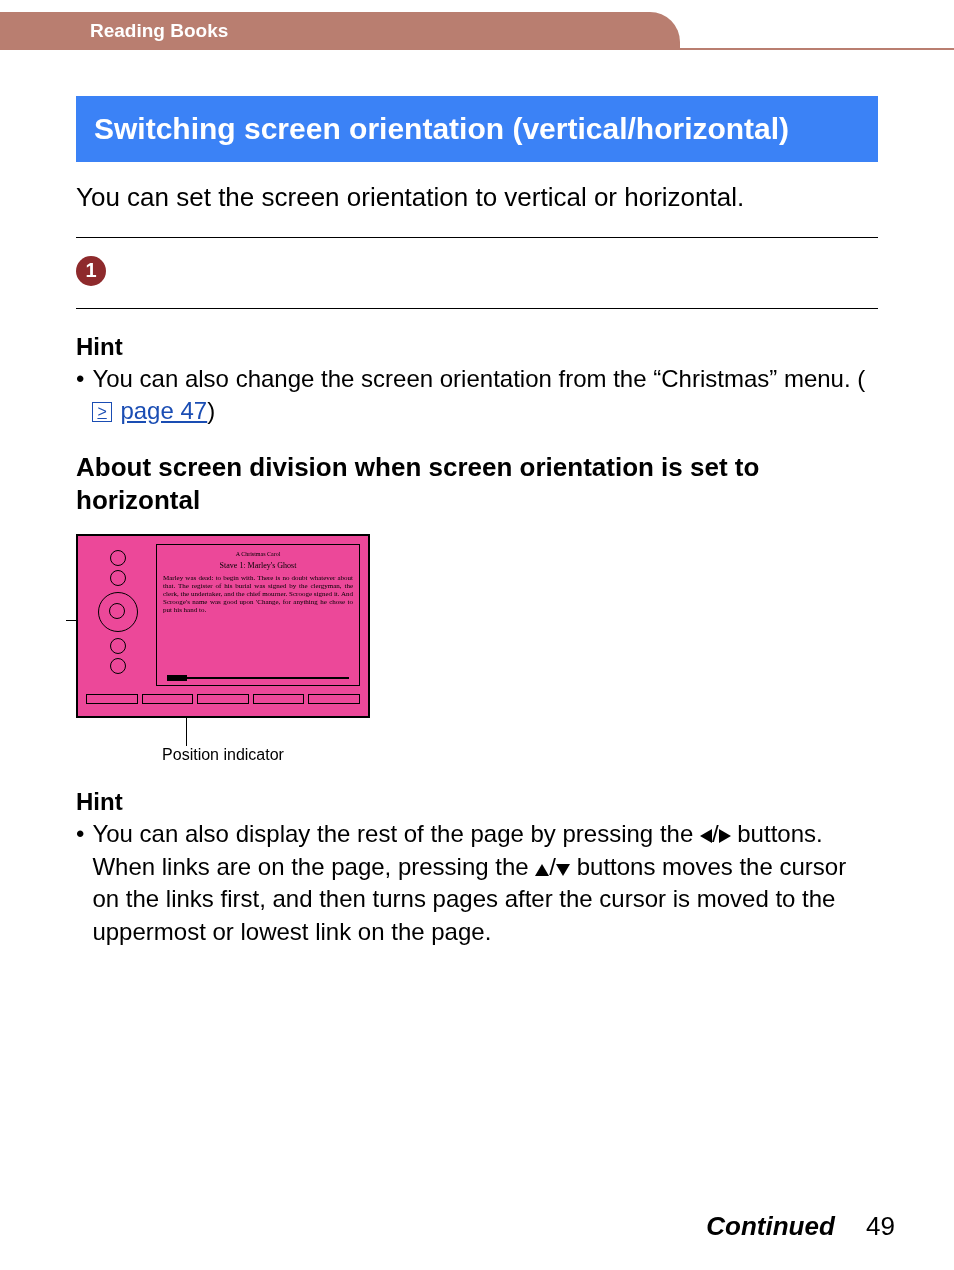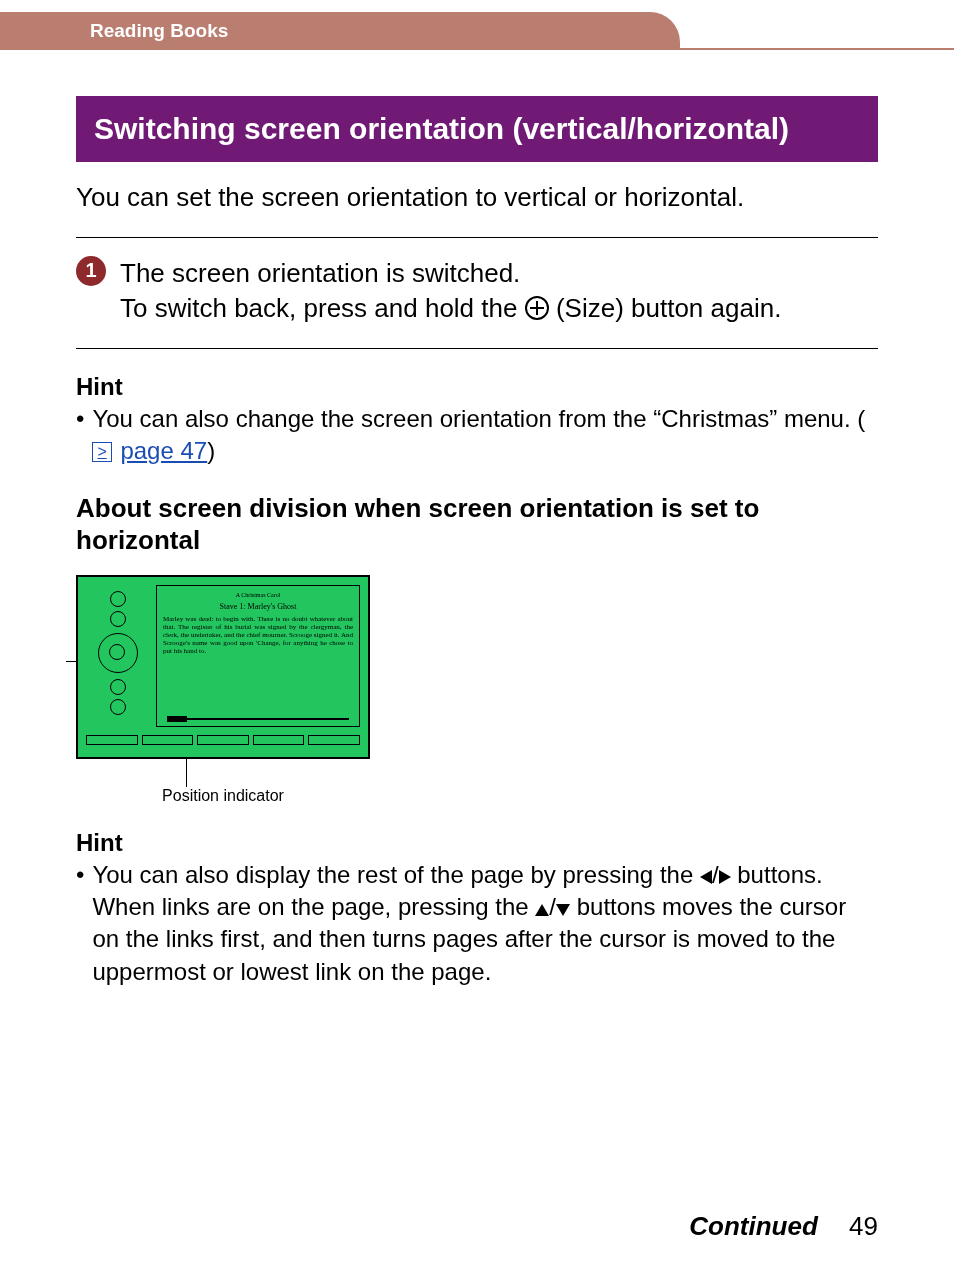--- a/index.html
+++ b/index.html
@@ -2,21 +2,21 @@
 <html><head>
 <meta charset="utf-8">
 <style>
   html,body{margin:0;padding:0;background:#fff;font-family:Arial,Helvetica,sans-serif;color:#000;}
   .page{width:954px;height:1270px;position:relative;background:#fff;overflow:hidden;}
   .tab{position:absolute;top:12px;left:0;right:0;height:38px;}
   .tab-bg{position:absolute;left:0;top:0;width:680px;height:38px;background:#b97e70;border-top-right-radius:30px;}
   .tab-line{position:absolute;right:0;top:36px;left:0;height:2px;background:#b97e70;}
   .tab-label{position:absolute;left:90px;top:8px;color:#fff;font-weight:bold;font-size:19px;text-align:right;}
   .content{position:absolute;left:76px;right:76px;top:96px;}
-  .title-bar{background:#701a75;color:#fff;padding:14px 18px;font-size:30px;font-weight:bold;line-height:1.25;}
+  .title-bar{background:#3b82f6;color:#fff;padding:14px 18px;font-size:30px;font-weight:bold;line-height:1.25;}
   .intro{font-size:26px;margin-top:18px;line-height:1.35;}
   .hr{height:1px;background:#000;margin:22px 0 14px;}
   .step{display:flex;gap:14px;}
   .step-num{width:30px;height:30px;border-radius:50%;background:#8e2a2c;color:#fff;font-weight:bold;display:flex;align-items:center;justify-content:center;font-size:20px;flex:none;margin-top:4px;}
   .step-body{flex:1;}
   .step-title{font-size:26px;font-weight:bold;line-height:1.35;}
   .step-text{font-size:26px;line-height:1.35;margin-top:4px;}
   .icon-size{display:inline-block;width:20px;height:20px;border:2px solid #000;border-radius:50%;position:relative;vertical-align:-3px;}
   .icon-size::before{content:"";position:absolute;left:9px;top:3px;width:2px;height:14px;background:#000;}
   .icon-size::after{content:"";position:absolute;top:9px;left:3px;height:2px;width:14px;background:#000;}
@@ -27,60 +27,56 @@
   .pageref{display:inline-block;border:1px solid #1a4db3;padding:0 4px;font-size:16px;line-height:18px;vertical-align:2px;margin-right:2px;}
   .sub-h{font-size:26px;font-weight:900;margin-top:24px;line-height:1.25;font-family:Arial Black,Arial,sans-serif;}
   .body-text{font-size:26px;line-height:1.35;margin-top:4px;}
   .figure-row{display:flex;align-items:flex-start;gap:12px;margin-top:18px;}
   .callout-left{width:190px;font-size:22px;line-height:1.25;font-family:'Helvetica Neue',Arial,sans-serif;font-weight:300;margin-top:70px;text-align:left;}
   .tri{display:inline-block;width:0;height:0;vertical-align:-1px;}
   .tri.up{border-left:7px solid transparent;border-right:7px solid transparent;border-bottom:12px solid #000;}
   .tri.down{border-left:7px solid transparent;border-right:7px solid transparent;border-top:12px solid #000;}
   .tri.left{border-top:7px solid transparent;border-bottom:7px solid transparent;border-right:12px solid #000;}
   .tri.right{border-top:7px solid transparent;border-bottom:7px solid transparent;border-left:12px solid #000;}
-  .device{width:290px;height:180px;border:2px solid #000;position:relative;background:#22c55e;}
+  .device{width:290px;height:180px;border:2px solid #000;position:relative;background:#ec4899;}
   .screen{position:absolute;top:8px;right:8px;bottom:30px;width:190px;border:1px solid #000;padding:6px;font-size:7px;font-family:'Times New Roman',serif;text-align:justify;}
   .screen-title{text-align:center;font-size:6px;}
   .screen-h{text-align:center;font-size:8px;margin:4px 0;}
   .pos-ind{position:absolute;bottom:2px;left:10px;right:10px;height:10px;}
   .pos-track{position:absolute;top:4px;left:0;right:0;height:2px;background:#000;}
   .pos-fill{position:absolute;left:0;top:0;width:20px;height:6px;background:#000;top:2px;}
   .btn-row{position:absolute;left:8px;right:8px;bottom:6px;height:16px;display:flex;gap:4px;}
   .btn-row span{flex:1;border:1px solid #000;height:8px;}
   .ctrl-col{position:absolute;left:10px;top:10px;width:60px;}
   .c-circ{width:14px;height:14px;border:1.5px solid #000;border-radius:50%;margin:4px auto;}
   .dpad{width:38px;height:38px;border:1.5px solid #000;border-radius:50%;margin:6px auto;position:relative;}
   .dpad::after{content:"";position:absolute;left:10px;top:10px;width:14px;height:14px;border:1.5px solid #000;border-radius:50%;}
   .lead-line{position:absolute;height:1px;background:#000;}
   .pos-label{text-align:center;font-size:16px;font-family:'Helvetica Neue',Arial,sans-serif;font-weight:300;margin-top:28px;}
-  .footer{position:absolute;right:76px;bottom:28px;font-size:26px;}
+  .footer{position:absolute;right:59px;bottom:28px;font-size:26px;}
   .footer .cont{font-style:italic;font-weight:bold;margin-right:24px;}
 </style>
 </head>
 <body>
 <div class="page">
 
 <div class="tab">
   <div class="tab-bg"></div>
   <div class="tab-line"></div>
   <div class="tab-label">Reading Books</div>
 </div>
 
 <div class="content">
   <div class="title-bar">Switching screen orientation (vertical/horizontal)</div>
   <div class="intro">You can set the screen orientation to vertical or horizontal.</div>
 
   <div class="hr"></div>
   <div class="step">
     <div class="step-num">1</div>
     <div class="step-body">
-      <div class="step-text">
-        <span>The screen orientation is switched.</span><br>
-        <span>To switch back, press and hold the </span><span class="icon-size"></span><span> (Size) button again.</span>
-      </div>
     </div>
   </div>
   <div class="hr"></div>
 
   <div class="hint-h">Hint</div>
   <div class="bullet">
     <span class="dot">•</span>
     <span>
       <span>You can also change the screen orientation from the “Christmas” menu. (</span><span class="pageref link">&gt;</span> <span class="link">page 47</span><span>)</span>
     </span>

